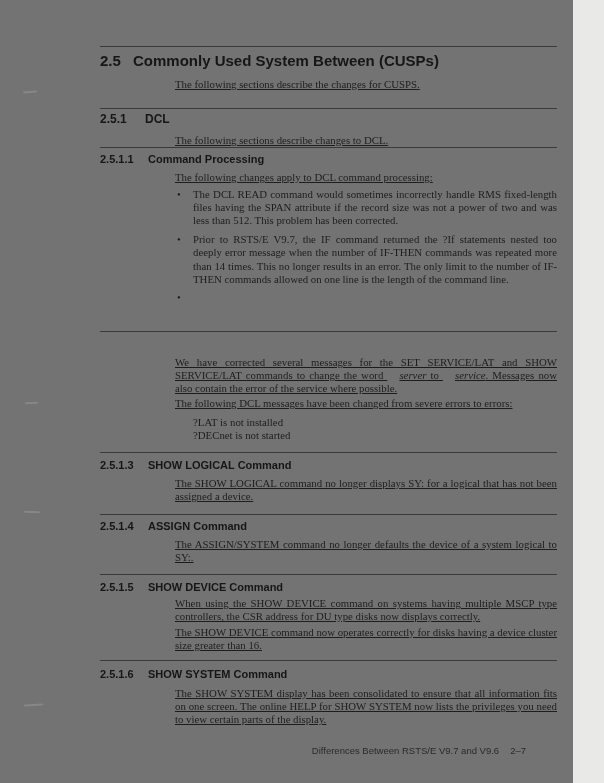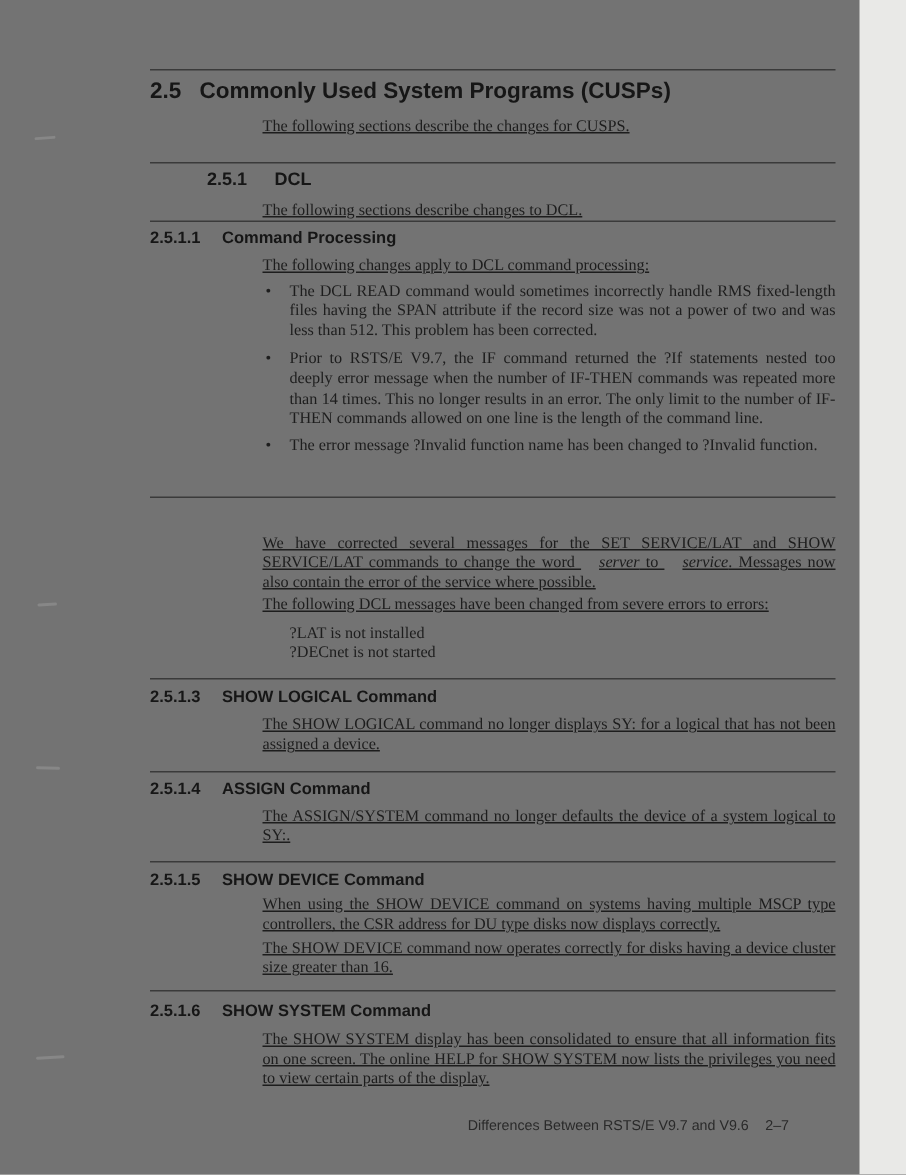--- a/index.html
+++ b/index.html
@@ -26,21 +26,21 @@
     width: 457px;
     display: flex;
     font-family: "Liberation Sans", sans-serif;
     font-weight: bold;
     color: #161616;
     white-space: nowrap;
   }
   .h1 { font-size: 15px; line-height: 19px; }
   .h1 .num { width: 33px; flex: 0 0 33px; }
   .h2 { font-size: 12px; line-height: 14px; }
-  .h2 .num { width: 45px; flex: 0 0 45px; margin-left: 38px; }
+  .h2 .num { width: 45px; flex: 0 0 45px; }
   .h3 { font-size: 11px; line-height: 13px; }
   .h3 .num { width: 48px; flex: 0 0 48px; }
   .para {
     position: absolute;
     left: 175px;
     width: 382px;
     margin: 0;
     font-size: 10.8px;
     line-height: 13.2px;
     text-align: justify;
@@ -104,21 +104,21 @@
 <div class="page">
 
   <div class="margin-mark mm1"></div>
   <div class="margin-mark mm2"></div>
   <div class="margin-mark mm3"></div>
   <div class="margin-mark mm4"></div>
 
   <div class="rule" style="top:46px"></div>
   <div class="heading h1" style="top:51px">
     <span class="num">2.5</span>
-    <span class="ttl">Commonly Used System Programs (CUSPs)</span>
+    <span class="ttl">Commonly Used System Between (CUSPs)</span>
   </div>
   <p class="para" style="top:78px">The following sections describe the changes for CUSPS.</p>
 
   <div class="rule" style="top:108px"></div>
   <div class="heading h2" style="top:112px">
     <span class="num">2.5.1</span>
     <span class="ttl">DCL</span>
   </div>
   <p class="para" style="top:134px">The following sections describe changes to DCL.</p>
 
@@ -132,21 +132,20 @@
     <li>
       <span class="dot">•</span>
       <span>The DCL READ command would sometimes incorrectly handle RMS fixed-length files having the SPAN attribute if the record size was not a power of two and was less than 512. This problem has been corrected.</span>
     </li>
     <li>
       <span class="dot">•</span>
       <span>Prior to RSTS/E V9.7, the IF command returned the ?If statements nested too deeply error message when the number of IF-THEN commands was repeated more than 14 times. This no longer results in an error. The only limit to the number of IF-THEN commands allowed on one line is the length of the command line.</span>
     </li>
     <li>
       <span class="dot">•</span>
-      <span>The error message ?Invalid function name has been changed to ?Invalid function.</span>
     </li>
   </ul>
 
   <div class="rule" style="top:331px"></div>
   <p class="para" style="top:356px"><span>We have corrected several messages for the SET SERVICE/LAT and SHOW SERVICE/LAT commands to change the word </span><i>server</i><span> to </span><i>service</i><span>. Messages now also contain the error of the service where possible.</span></p>
   <p class="para" style="top:397px">The following DCL messages have been changed from severe errors to errors:</p>
   <div class="code-block" style="top:416px">
     <div>?LAT is not installed</div>
     <div>?DECnet is not started</div>
   </div>

